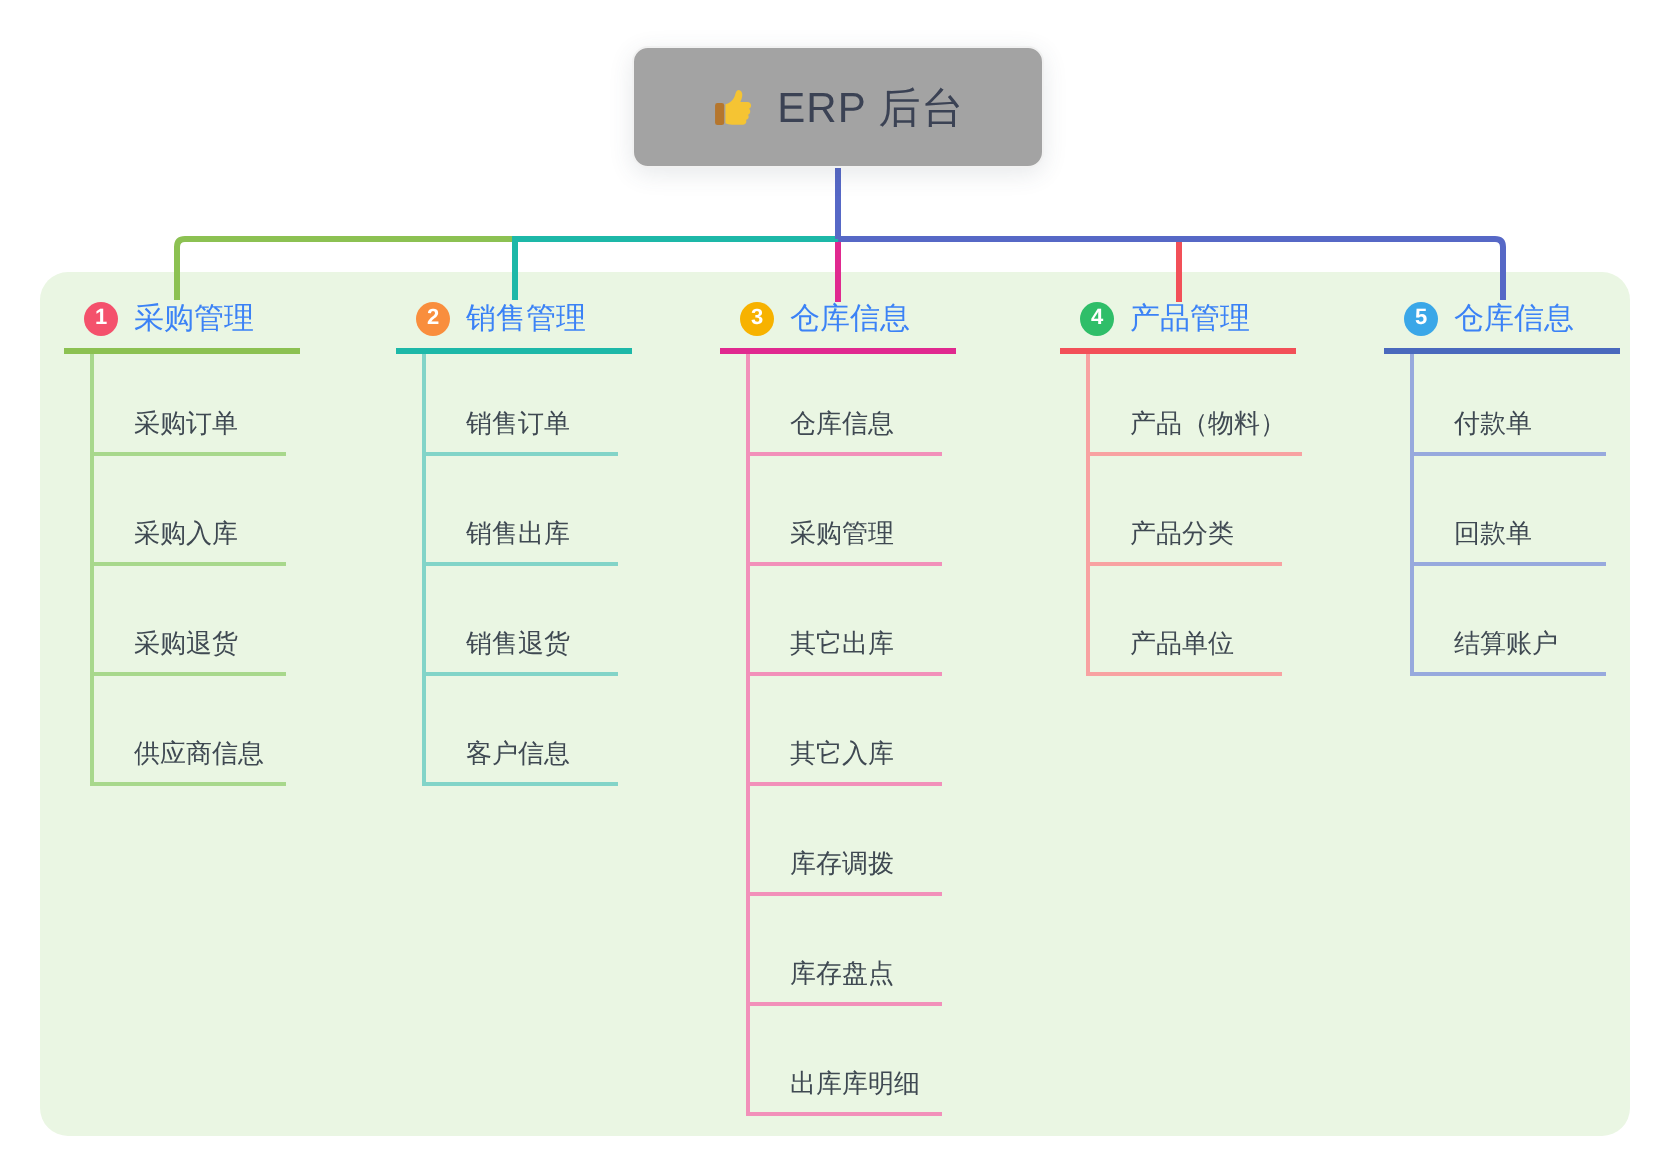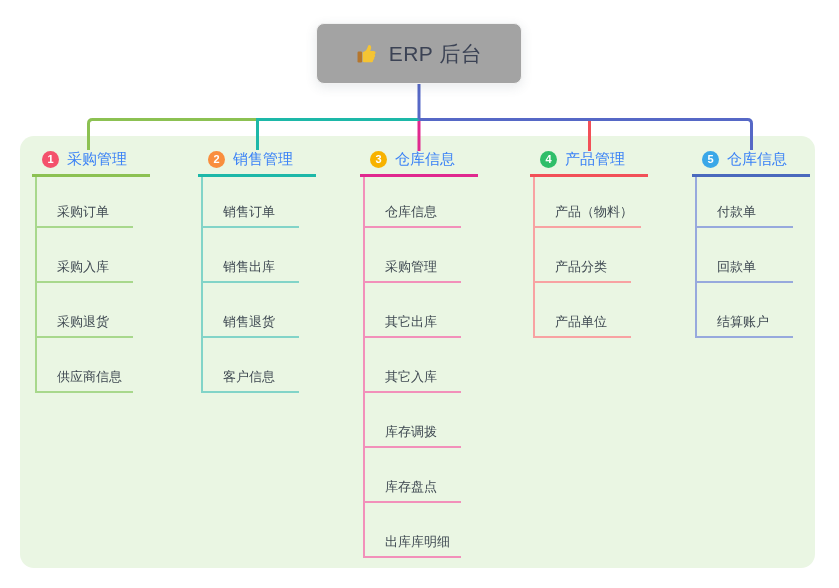--- a/index.html
+++ b/index.html
@@ -76,21 +76,21 @@
     width: 17px; height: 17px;
     border-radius: 50%;
     background: var(--badge);
     color: #fff;
     font-size: 11px; font-weight: 700;
     display: flex; align-items: center; justify-content: center;
     line-height: 1;
   }
   .children {
     list-style: none;
-    margin-left: 3px;
+    margin-left: 13px;
     border-left: 2px solid var(--child);
   }
   .children li {
     height: 55px;
     min-width: 96px;
     width: max-content;
     padding: 0 8px 5px 20px;
     display: flex; align-items: flex-end;
     border-bottom: 2px solid var(--child);
     font-size: 13px;

